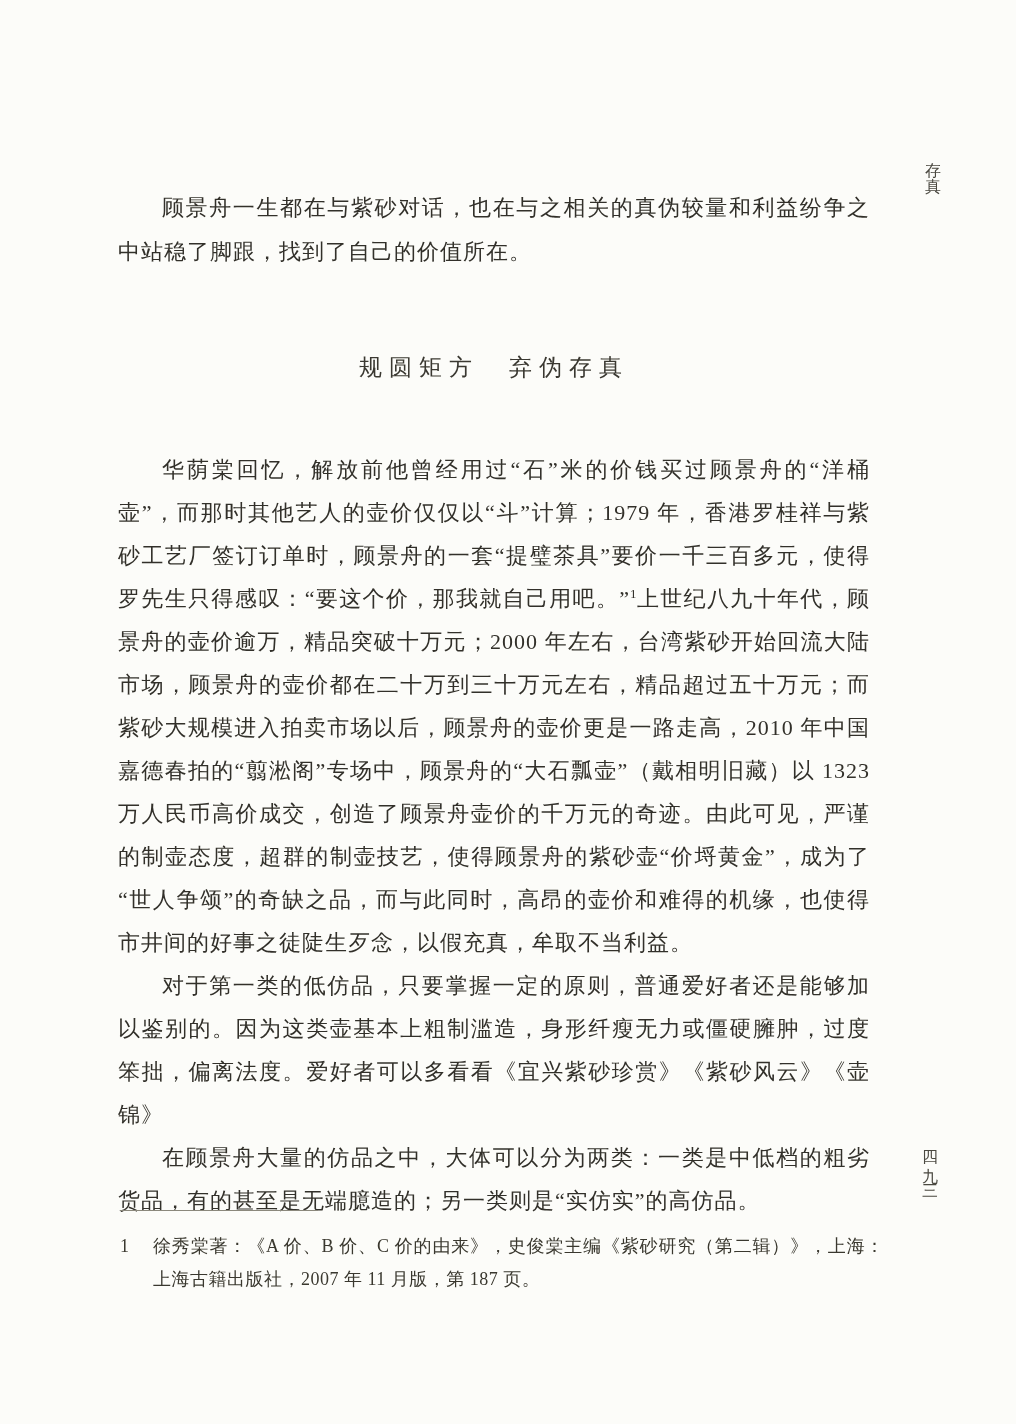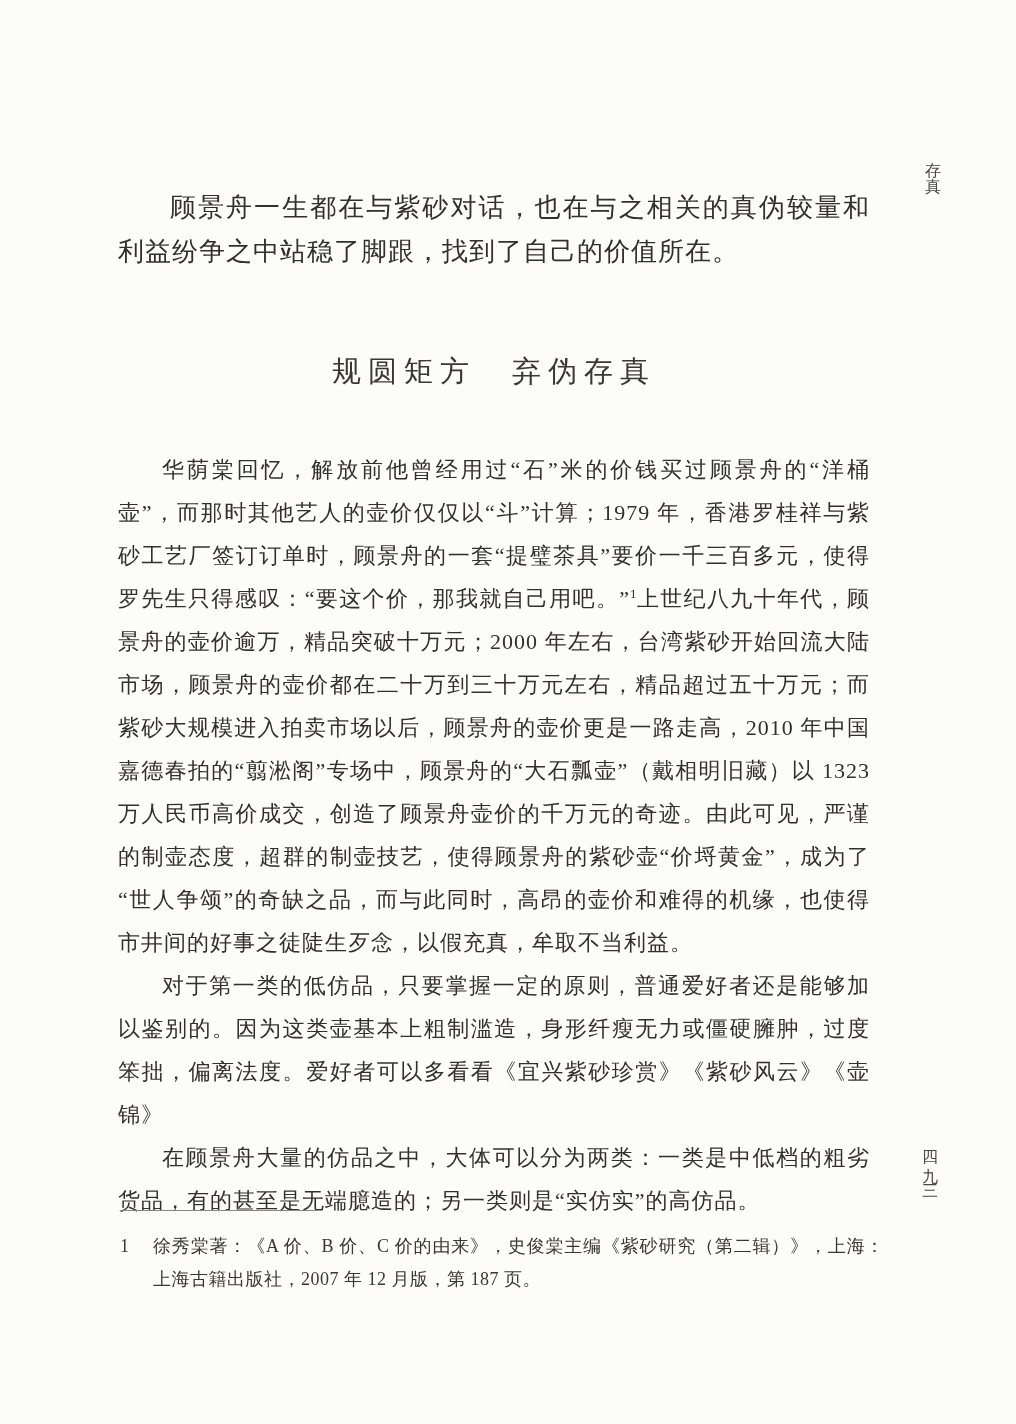--- a/index.html
+++ b/index.html
@@ -27,32 +27,32 @@
     color:var(--margin_ink);
   }
   .v-label.header{left:922px;top:150px;}
   .v-label.folio{left:919px;top:1138px;letter-spacing:17px;}
 
   
   .intro{
     position:absolute;
     left:118px;top:186px;width:752px;
     margin:0;
-    font-size:26px;line-height:44px;
+    font-size:22px;line-height:44px;
     letter-spacing:1px;
     text-indent:2em;
     text-align:justify;
   }
 
   
   .title{
     position:absolute;
     left:118px;top:352px;width:752px;
     margin:0;
-    font-size:29px;font-weight:400;
+    font-size:23px;font-weight:400;
     letter-spacing:7px;
     text-align:center;
     color:#3a3831;
   }
 
   
   .body-block{
     position:absolute;
     left:118px;top:448px;width:752px;
   }
@@ -107,18 +107,18 @@
   <div class="body-block">
     <p><span>华荫棠回忆，解放前他曾经用过“石”米的价钱买过顾景舟的“洋桶壶”，而那时其他艺人的壶价仅仅以“斗”计算；1979 年，香港罗桂祥与紫砂工艺厂签订订单时，顾景舟的一套“提璧茶具”要价一千三百多元，使得罗先生只得感叹：“要这个价，那我就自己用吧。”</span><sup>1</sup><span>上世纪八九十年代，顾景舟的壶价逾万，精品突破十万元；2000 年左右，台湾紫砂开始回流大陆市场，顾景舟的壶价都在二十万到三十万元左右，精品超过五十万元；而紫砂大规模进入拍卖市场以后，顾景舟的壶价更是一路走高，2010 年中国嘉德春拍的“翦淞阁”专场中，顾景舟的“大石瓢壶”（戴相明旧藏）以 1323 万人民币高价成交，创造了顾景舟壶价的千万元的奇迹。由此可见，严谨的制壶态度，超群的制壶技艺，使得顾景舟的紫砂壶“价埒黄金”，成为了“世人争颂”的奇缺之品，而与此同时，高昂的壶价和难得的机缘，也使得市井间的好事之徒陡生歹念，以假充真，牟取不当利益。</span></p>
     <p>对于第一类的低仿品，只要掌握一定的原则，普通爱好者还是能够加以鉴别的。因为这类壶基本上粗制滥造，身形纤瘦无力或僵硬臃肿，过度笨拙，偏离法度。爱好者可以多看看《宜兴紫砂珍赏》《紫砂风云》《壶锦》</p>
     <p>在顾景舟大量的仿品之中，大体可以分为两类：一类是中低档的粗劣货品，有的甚至是无端臆造的；另一类则是“实仿实”的高仿品。</p>
   </div>
 
   <div class="fn-rule"></div>
 
   <div class="footnote">
     <span class="fn-marker">1</span>
-    <p class="fn-text">徐秀棠著：《A 价、B 价、C 价的由来》，史俊棠主编《紫砂研究（第二辑）》，上海：上海古籍出版社，2007 年 12 月版，第 187 页。</p>
+    <p class="fn-text">徐秀棠著：《A 价、B 价、C 价的由来》，史俊棠主编《紫砂研究（第二辑）》，上海：上海古籍出版社，2007 年 11 月版，第 187 页。</p>
   </div>
 
   <div class="v-label folio">四九三</div>
 
 </div>
 
 </body></html>

